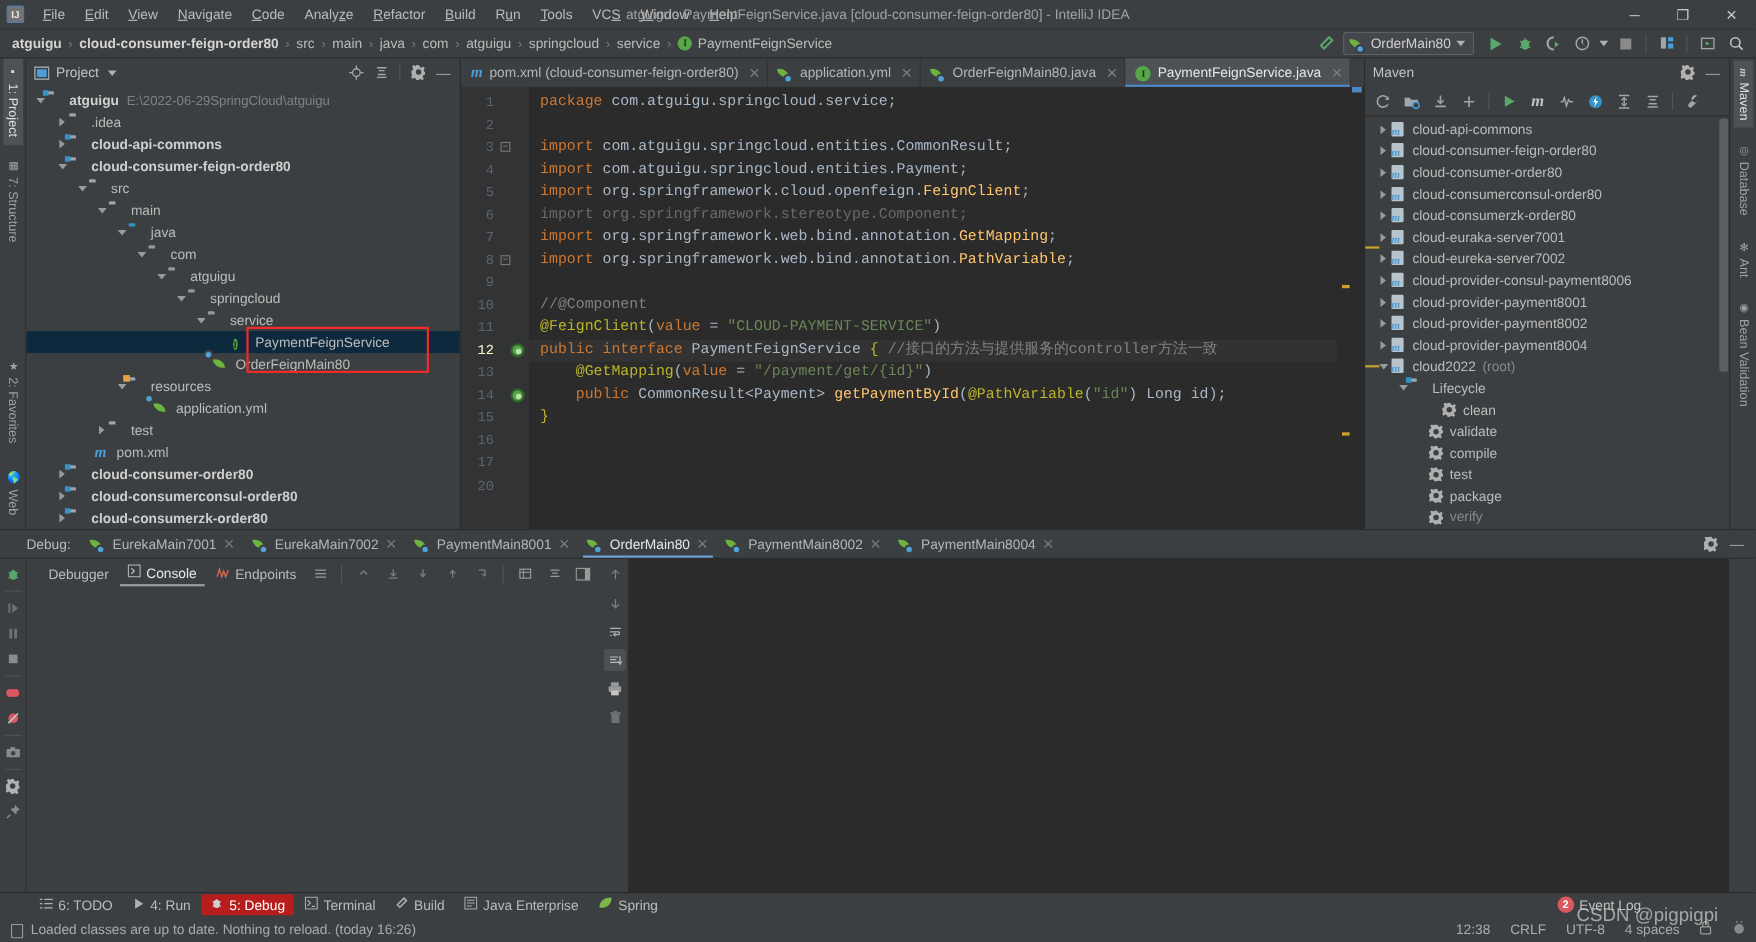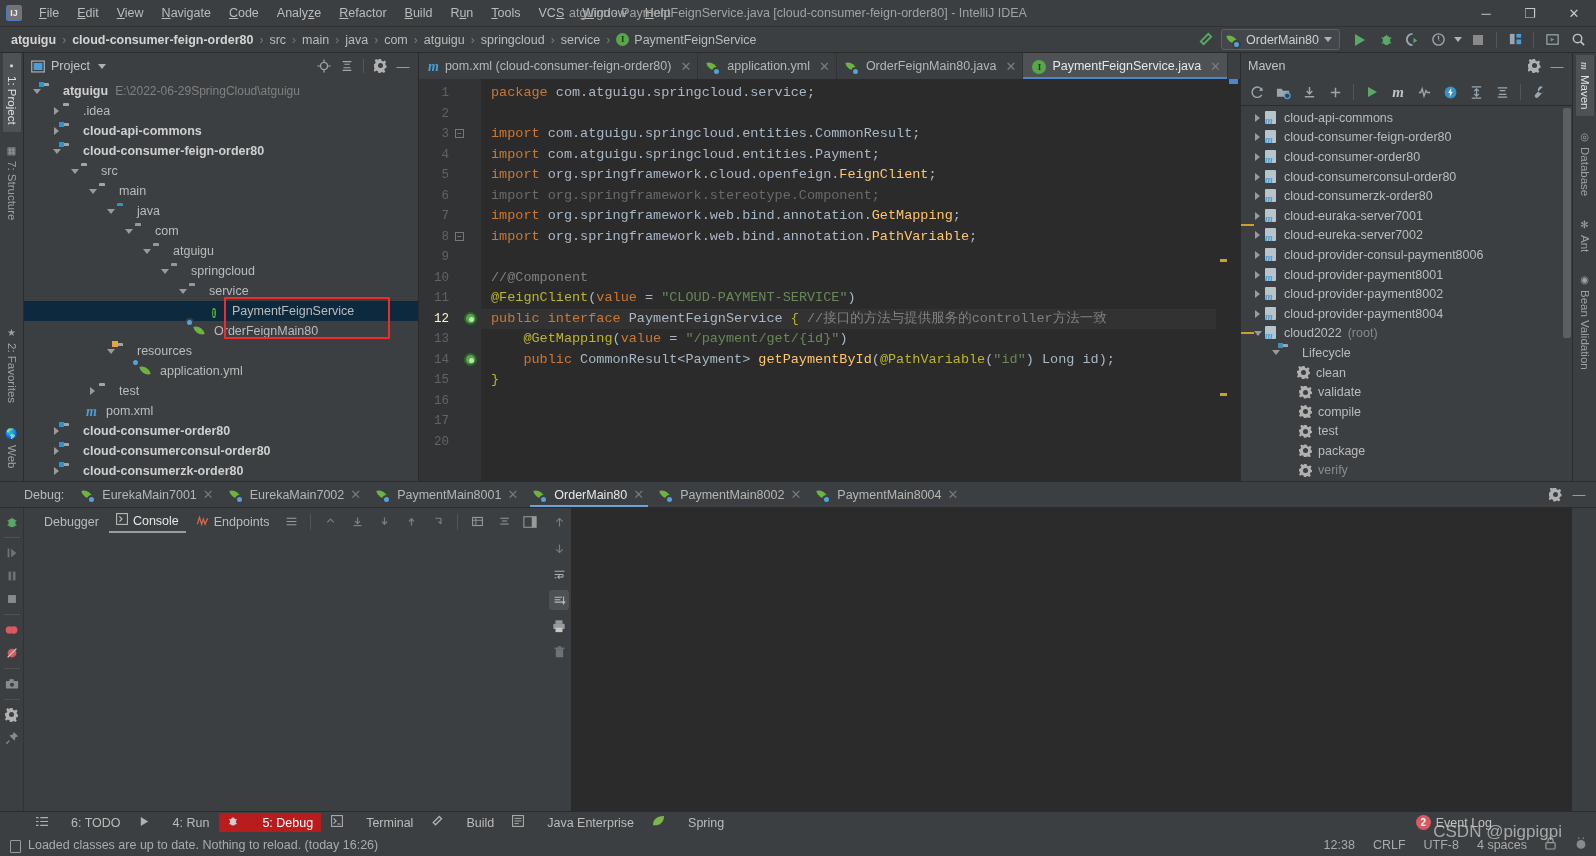--- a/index.html
+++ b/index.html
@@ -286,21 +286,21 @@
   }
   .console-out { flex: 1 1 auto; background: #2b2b2b; }
   .console-right { width: 24px; flex: 0 0 24px; background: #3c3f41; }
 
   
   .toolwin-bar {
     height: 22px; flex: 0 0 22px; background: #3c3f41; display: flex; align-items: center;
     padding-left: 28px; gap: 2px; border-top: 1px solid #2b2b2b;
   }
   .twb {
-    display: flex; align-items: center; gap: 23px; font-size: 12.5px; color: #bbbbbb;
+    display: flex; align-items: center; gap: 5px; font-size: 12.5px; color: #bbbbbb;
     padding: 2px 8px;
   }
   .twb.active { background: #b91c1c; color: #fff; }
   .statusbar {
     height: 23px; flex: 0 0 23px; background: #3c3f41; display: flex; align-items: center;
     padding: 0 8px 0 10px; font-size: 12.5px; color: #aaaaaa; position: relative;
   }
   .status-right { margin-left: auto; display: flex; align-items: center; gap: 18px; }
   .watermark {
     position: absolute; right: 34px; bottom: 14px; color: #c9c9c9; font-size: 17px;
@@ -939,21 +939,21 @@
           <span>cloud2022</span>
           <span style="color:#888;margin-left:6px;">(root)</span>
         </div>
         <div class="mrow" style="padding-left:28px">
           <span class="tw">
               <span class="tri-d"></span>
             </span>
           <span class="ticon"><span class="fld mod"></span></span>
           <span>Lifecycle</span>
         </div>
-        <div class="mrow" style="padding-left:56px">
+        <div class="mrow" style="padding-left:70px">
           <span class="gear-ic"></span>
           <span>clean</span>
         </div>
         <div class="mrow" style="padding-left:58px">
           <span class="gear-ic"></span>
           <span>validate</span>
         </div>
         <div class="mrow" style="padding-left:58px">
           <span class="gear-ic"></span>
           <span>compile</span>

